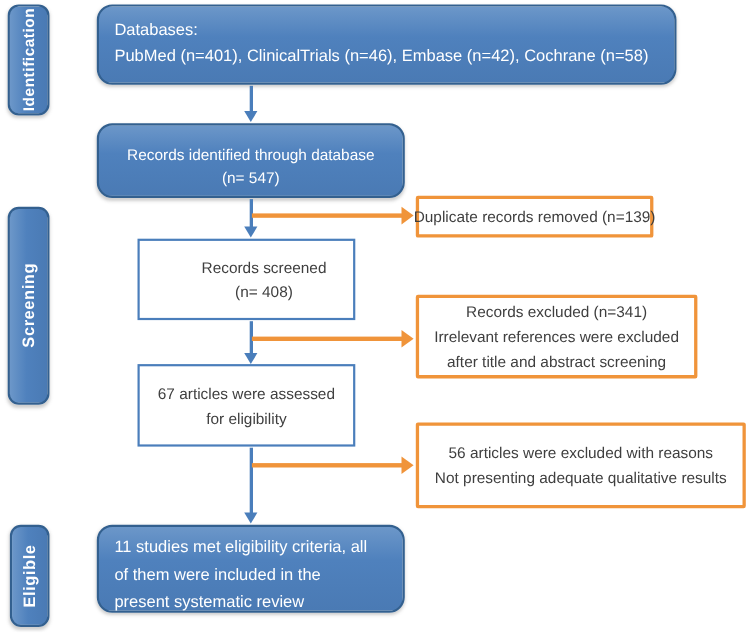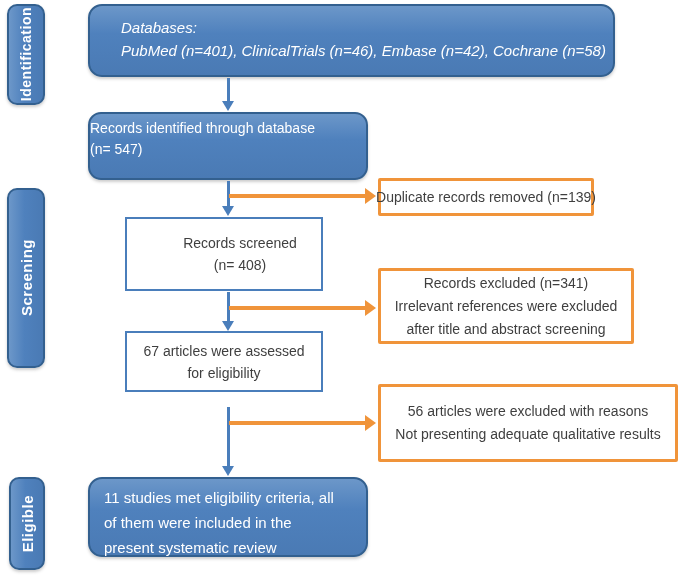--- a/index.html
+++ b/index.html
@@ -70,22 +70,22 @@
     display: flex;
     flex-direction: column;
     align-items: center;
     justify-content: center;
     text-align: center;
   }
   .line { white-space: nowrap; }
   .bluebox .line { line-height: 23px; font-size: 15px; }
   .whitebox .line { line-height: 22px; font-size: 14px; }
   .orangebox .line { line-height: 23px; font-size: 14px; }
-  .pad-left { padding: 10px 0 0 31px; font-style: italic; }
-  .center-text { padding-top: 4px; border-radius: 13px; }
+  .pad-left { padding: 10px 0 0 14px; }
+  .center-text { text-align: center; padding-top: 16px; }
   .center-text .line { line-height: 21px; font-size: 14px; }
   .studies-pad { padding: 6px 0 0 14px; }
   .studies-pad .line { line-height: 25px; font-size: 15px; }
   
   .varrow {
     position: absolute;
     width: 3px;
     background: #4a7ebb;
   }
   .varrow::after {
@@ -157,21 +157,21 @@
   <div class="varrow" style="left:227px; top:292px; height:30px;"></div>
 
   <div class="harrow" style="left:229px; top:306px; width:137px;"></div>
 
   <div class="orangebox" style="left:378px; top:268px; width:256px; height:76px;">
     <div class="line">Records excluded (n=341)</div>
     <div class="line">Irrelevant references were excluded</div>
     <div class="line">after title and abstract screening</div>
   </div>
 
-  <div class="whitebox" style="left:125px; top:331px; width:198px; height:61px;">
+  <div class="whitebox" style="left:125px; top:331px; width:198px; height:75px;">
     <div class="line">67 articles were assessed</div>
     <div class="line">for eligibility</div>
   </div>
 
   <div class="varrow" style="left:227px; top:407px; height:60px;"></div>
 
   <div class="harrow" style="left:229px; top:421px; width:137px;"></div>
 
   <div class="orangebox" style="left:378px; top:384px; width:300px; height:78px;">
     <div class="line">56 articles were excluded with reasons</div>

